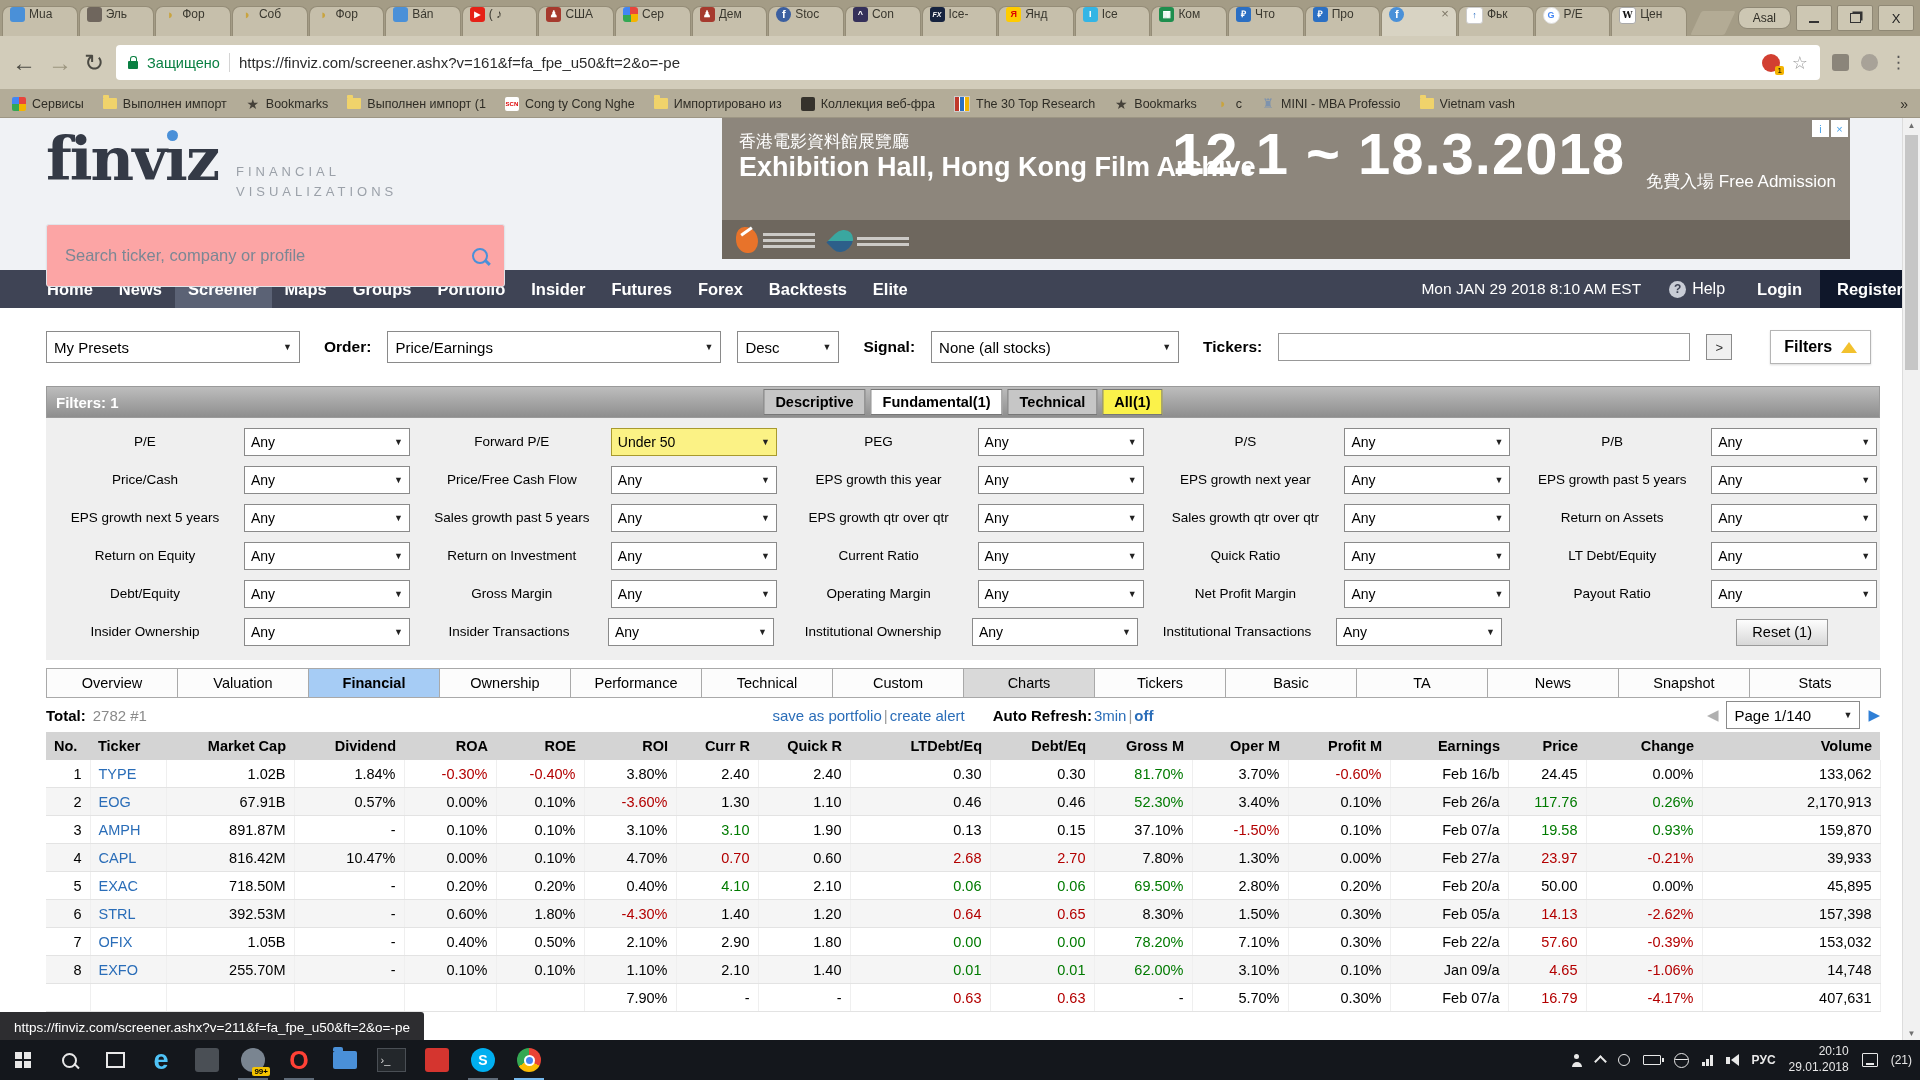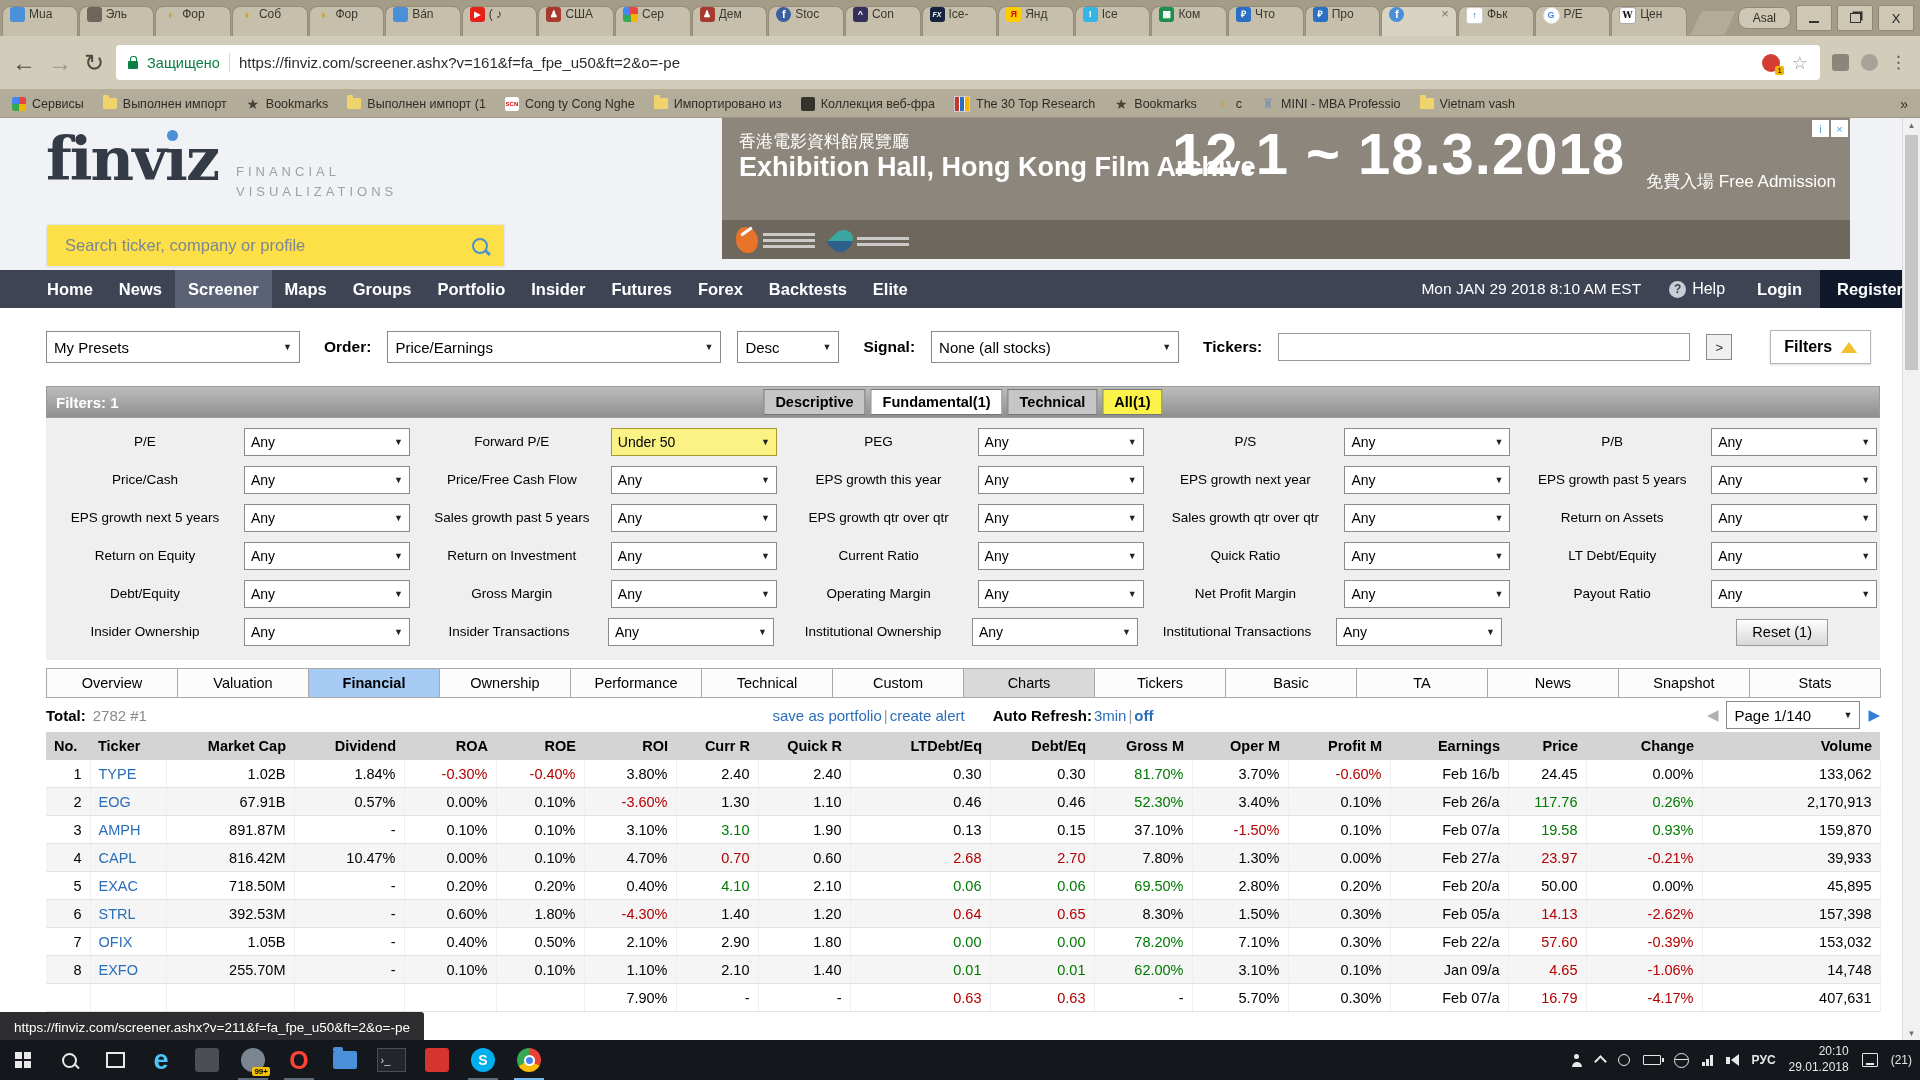--- a/index.html
+++ b/index.html
@@ -53,21 +53,21 @@
 #scrollbar{position:absolute;top:0;right:0;width:17px;height:100%;background:#f1f1f1;border-left:1px solid #dcdcdc;z-index:40}
 #sb-up,#sb-dn{height:16px;color:#6f6f6f;font-size:8px;text-align:center;line-height:16px}
 #sb-dn{position:absolute;bottom:0;width:100%}
 #sb-thumb{position:absolute;top:17px;left:2px;width:13px;height:235px;background:#c6c6c6}
 
 #siteheader{height:152px;background:#f0f2f5;position:relative}
 #logo{position:absolute;left:46px;top:6px;font-family:"DejaVu Serif","Liberation Serif",serif;font-weight:bold;font-size:60px;color:#343a46;letter-spacing:-2px}
 #logo .idot{position:relative}
 #logo .idot:after{content:"";position:absolute;left:2px;top:6px;width:11px;height:11px;border-radius:50%;background:#4a90d8}
 #tagline{position:absolute;left:236px;top:44px;color:#9ba1a9;font-size:13px;letter-spacing:4px;line-height:1.55}
-#searchbox{position:absolute;left:46px;top:106px;width:425px;height:41px;background:#fde047;border:1px solid #e1e4e9;border-radius:3px;display:flex;align-items:center;padding:0 16px;box-shadow:0 1px 2px rgba(0,0,0,.05)}
+#searchbox{position:absolute;left:46px;top:106px;width:425px;height:41px;background:#fca5a5;border:1px solid #e1e4e9;border-radius:3px;display:flex;align-items:center;padding:10px 16px;box-shadow:0 1px 2px rgba(0,0,0,.05)}
 #searchbox input{flex:1;border:none;outline:none;font-size:16.5px;color:#333;font-family:"Liberation Sans",sans-serif;background:transparent}
 #searchbox input::placeholder{color:#7b8794}
 .mag{width:12px;height:12px;border:2.5px solid #4a90d8;border-radius:50%;position:relative;flex:none}
 .mag:after{content:"";position:absolute;left:10px;top:11px;width:7px;height:2.5px;background:#4a90d8;transform:rotate(45deg)}
 
 #ad{position:absolute;left:722px;top:0;width:1128px;height:141px;background:#8d867c;overflow:hidden}
 #ad .band{position:absolute;left:0;bottom:0;width:100%;height:39px;background:#6e675e}
 .ad-zh{position:absolute;left:17px;top:12px;color:#fff;font-size:17px}
 .ad-en{position:absolute;left:17px;top:34px;color:#fff;font-size:27px;font-weight:bold}
 .ad-dates{position:absolute;left:450px;top:2px;color:#fff;font-size:58px;font-weight:bold;letter-spacing:1px}

